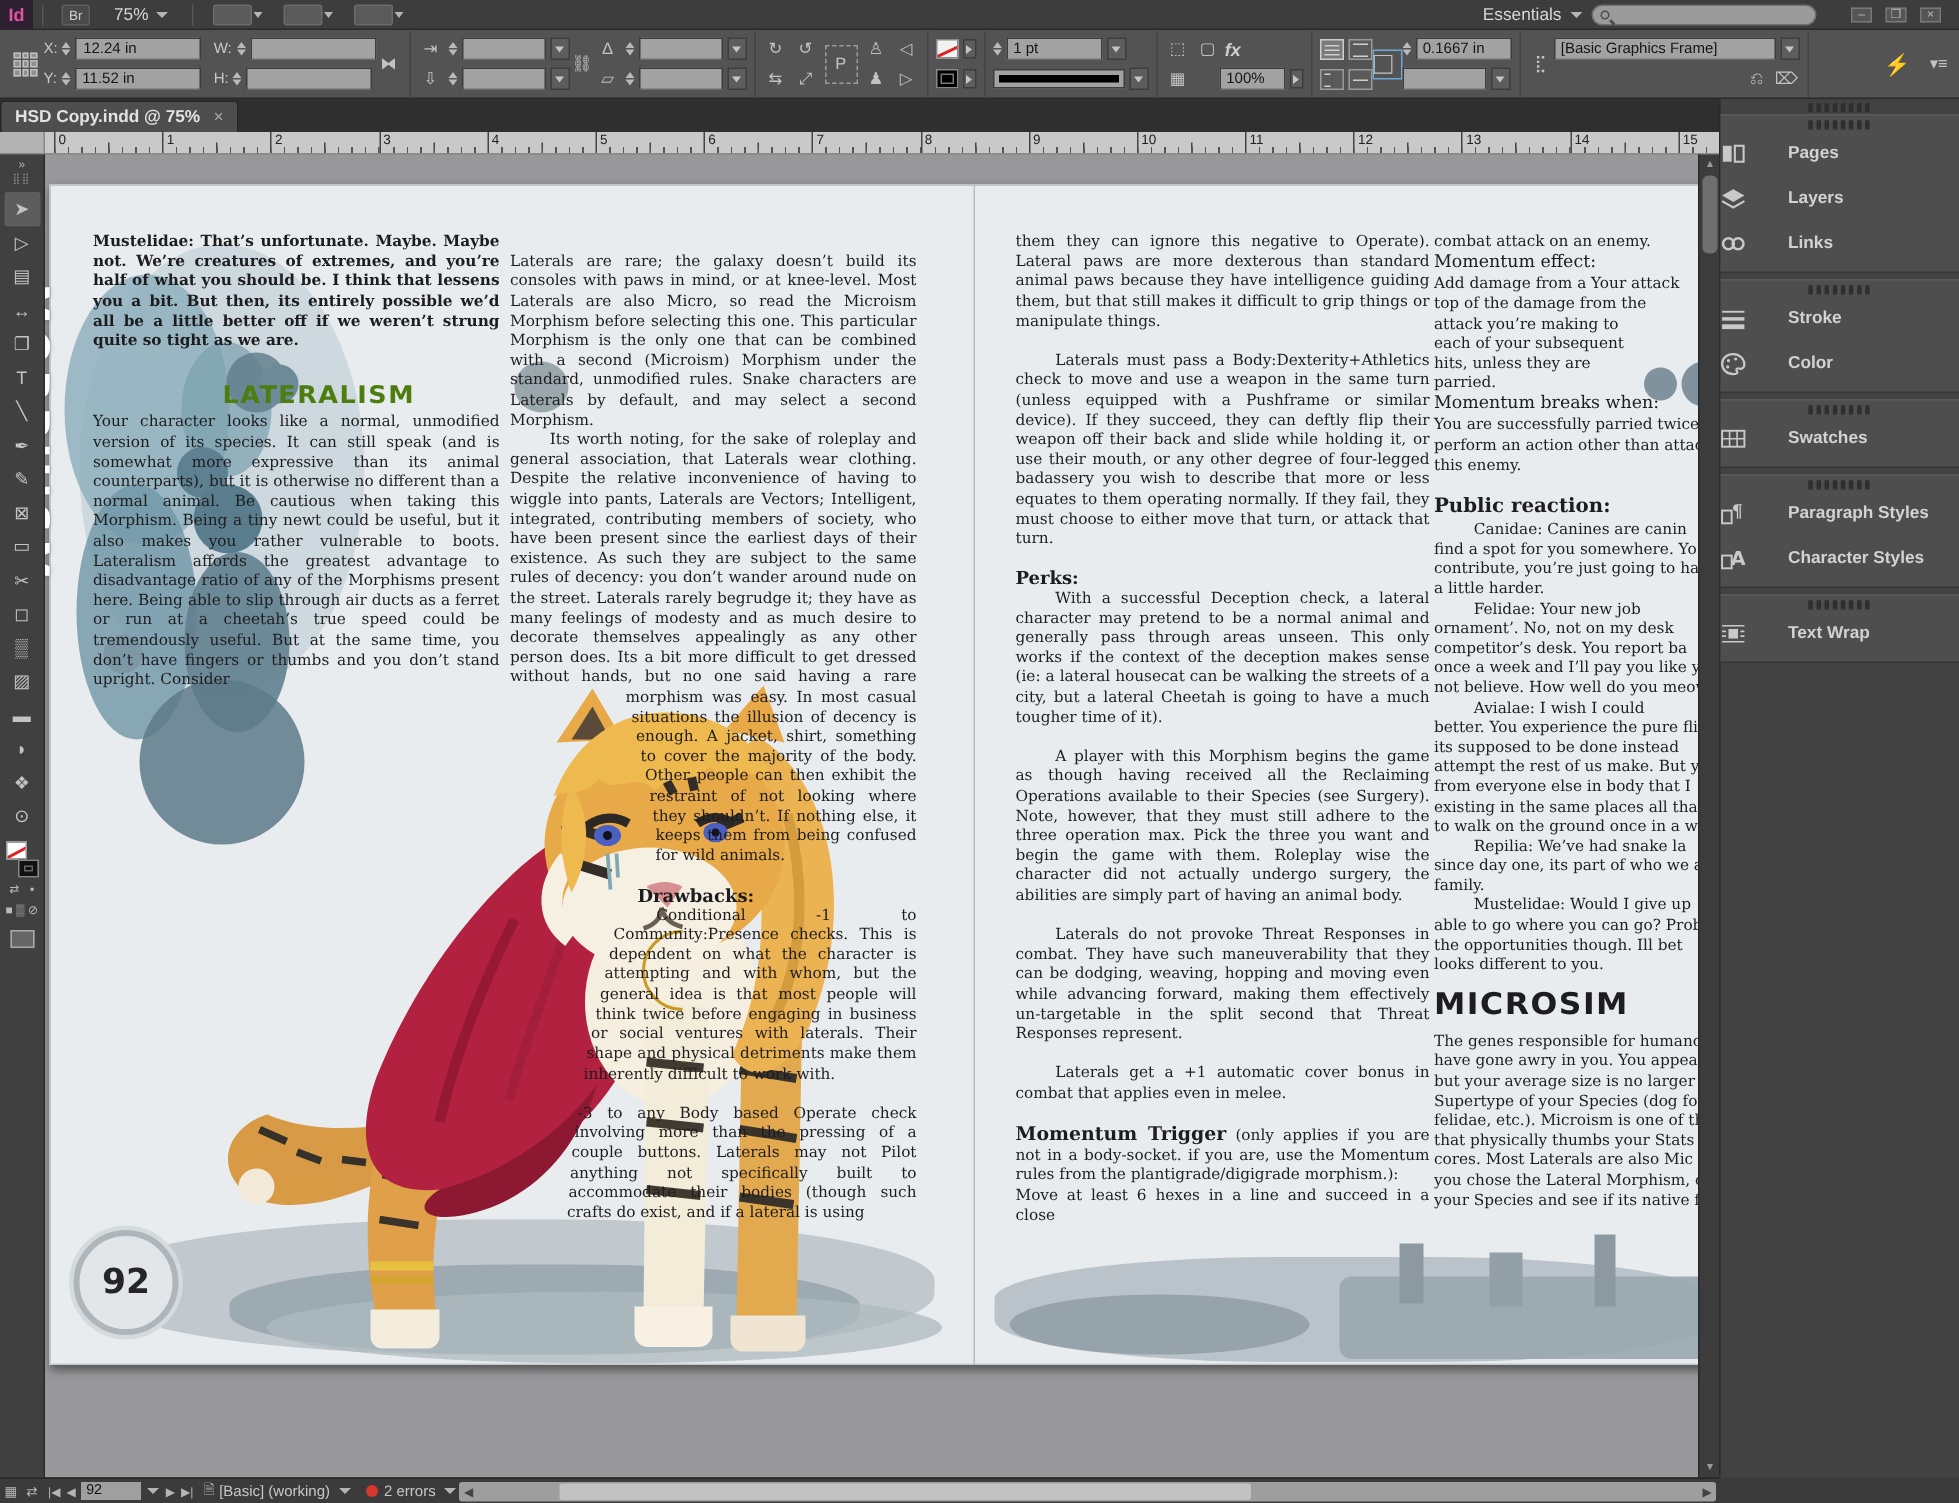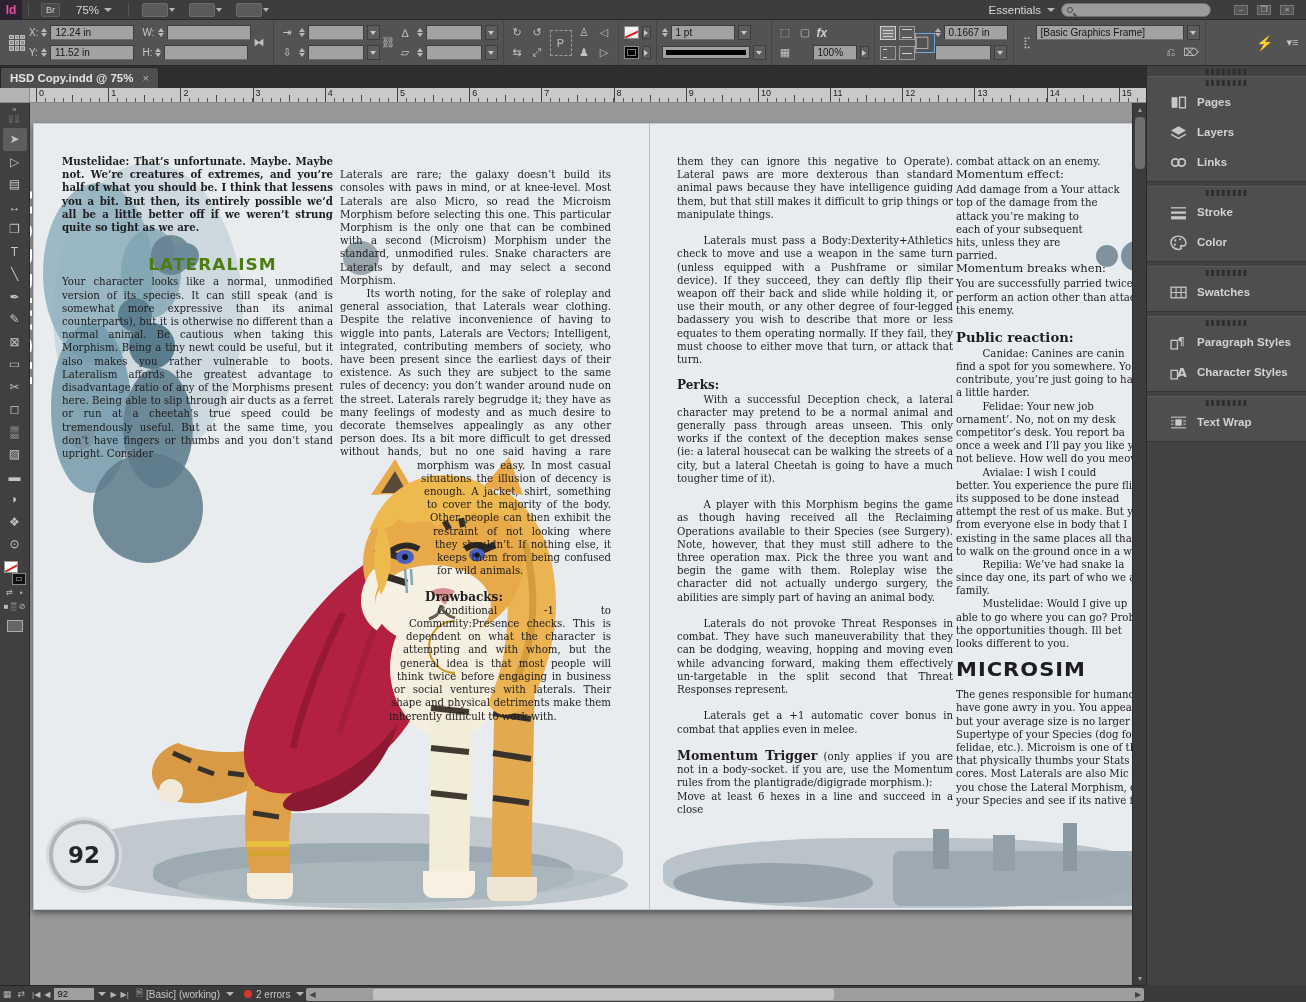--- a/index.html
+++ b/index.html
@@ -148,22 +148,22 @@
     background:#e2e6e8; border:4px solid #aeb6bb; box-shadow:0 0 0 3px #d5dadd;
     display:flex; align-items:center; justify-content:center;
     font-family:"DejaVu Sans", sans-serif; font-weight:900; font-size:23px; color:#25242b;}
 
   
   #dock { position:absolute; left:1146px; top:66px; width:160px; height:936px; background:#424242;
     border-left:1px solid #2a2a2a; }
   .dock-group { background:#4e4e4e; margin:0 0 4px 0; border-top:1px solid #5a5a5a; border-bottom:1px solid #353535; padding-bottom:4px;}
   .gripper { height:10px; display:flex; align-items:center; justify-content:center; color:#2e2e2e;
     font-size:8px; letter-spacing:1px; }
-  .dock-item { height:30px; display:flex; align-items:center; gap:10px; 
-    color:#d2d2d2; font-size:11.5px; font-weight:bold;margin-left:23px; }
+  .dock-item { height:30px; display:flex; align-items:center; gap:28px; 
+    color:#d2d2d2; font-size:11.5px; font-weight:bold; }
   .dock-item svg { width:17px; height:17px; }
 
   
   #vscroll { position:absolute; left:1132px; top:103px; width:14px; height:882px; background:#3c3c3c; border-left:1px solid #2a2a2a;}
   #vscroll .arr { position:absolute; left:0; width:14px; height:13px; color:#9a9a9a; font-size:7px;
     display:flex; align-items:center; justify-content:center; }
   #vscroll .thumb { position:absolute; left:2px; top:14px; width:10px; height:52px; background:#6f6f6f; border-radius:4px;}
   #statusbar { position:absolute; left:0; top:985px; width:1146px; height:17px; background:#3b3b3b;
     border-top:1px solid #262626; display:flex; align-items:center; color:#c7c7c7; font-size:10px; }
   .sb-ico { color:#b5b5b5; font-size:9px; padding:0 3px; }
@@ -770,20 +770,21 @@
         <div class="stepL" style="width: 35px;"></div>
         <div class="stepL" style="width: 34px;"></div>
         <div class="stepL" style="width: 33px;"></div>
       <div class="gap"></div>
       <p>Laterals are rare; the galaxy doesn’t build its consoles with paws in mind, or at knee-level. Most Laterals are also Micro, so read the Microism Morphism before selecting this one. This particular Morphism is the only one that can be combined with a second (Microism) Morphism under the standard, unmodified rules. Snake characters are Laterals by default, and may select a second Morphism.</p>
       <p class="ind">Its worth noting, for the sake of roleplay and general association, that Laterals wear clothing. Despite the relative inconvenience of having to wiggle into pants, Laterals are Vectors; Intelligent, integrated, contributing members of society, who have been present since the earliest days of their existence. As such they are subject to the same rules of decency: you don’t wander around nude on the street. Laterals rarely begrudge it; they have as many feelings of modesty and as much desire to decorate themselves appealingly as any other person does. Its a bit more difficult to get dressed without hands, but no one said having a rare morphism was easy. In most casual situations the illusion of decency is enough. A jacket, shirt, something to cover the majority of the body. Other people can then exhibit the restraint of not looking where they shouldn’t. If nothing else, it keeps them from being confused for wild animals.</p>
       <div class="gap"></div>
       <div class="h-sub">Drawbacks:</div>
       <p class="ind">Conditional -1 to Community:Presence checks. This is dependent on what the character is attempting and with whom, but the general idea is that most people will think twice before engaging in business or social ventures with laterals. Their shape and physical detriments make them inherently difficult to work with.</p>
       <div class="gap"></div>
+      <p>-3 to any Body based Operate check involving more than the pressing of a couple buttons. Laterals may not Pilot anything not specifically built to accommodate their bodies (though such crafts do exist, and if a lateral is using</p>
     </div>
 
     <div class="col" id="c3" style="left:644px; top:32px; width:276px;">
       <p>them they can ignore this negative to Operate). Lateral paws are more dexterous than standard animal paws because they have intelligence guiding them, but that still makes it difficult to grip things or manipulate things.</p>
       <div class="gap"></div>
       <p class="ind">Laterals must pass a Body:Dexterity+Athletics check to move and use a weapon in the same turn (unless equipped with a Pushframe or similar device). If they succeed, they can deftly flip their weapon off their back and slide while holding it, or use their mouth, or any other degree of four-legged badassery you wish to describe that more or less equates to them operating normally. If they fail, they must choose to either move that turn, or attack that turn.</p>
       <div class="gap"></div>
       <div class="h-sub">Perks:</div>
       <p class="ind">With a successful Deception check, a lateral character may pretend to be a normal animal and generally pass through areas unseen. This only works if the context of the deception makes sense (ie: a lateral housecat can be walking the streets of a city, but a lateral Cheetah is going to have a much tougher time of it).</p>
       <div class="gap"></div>

